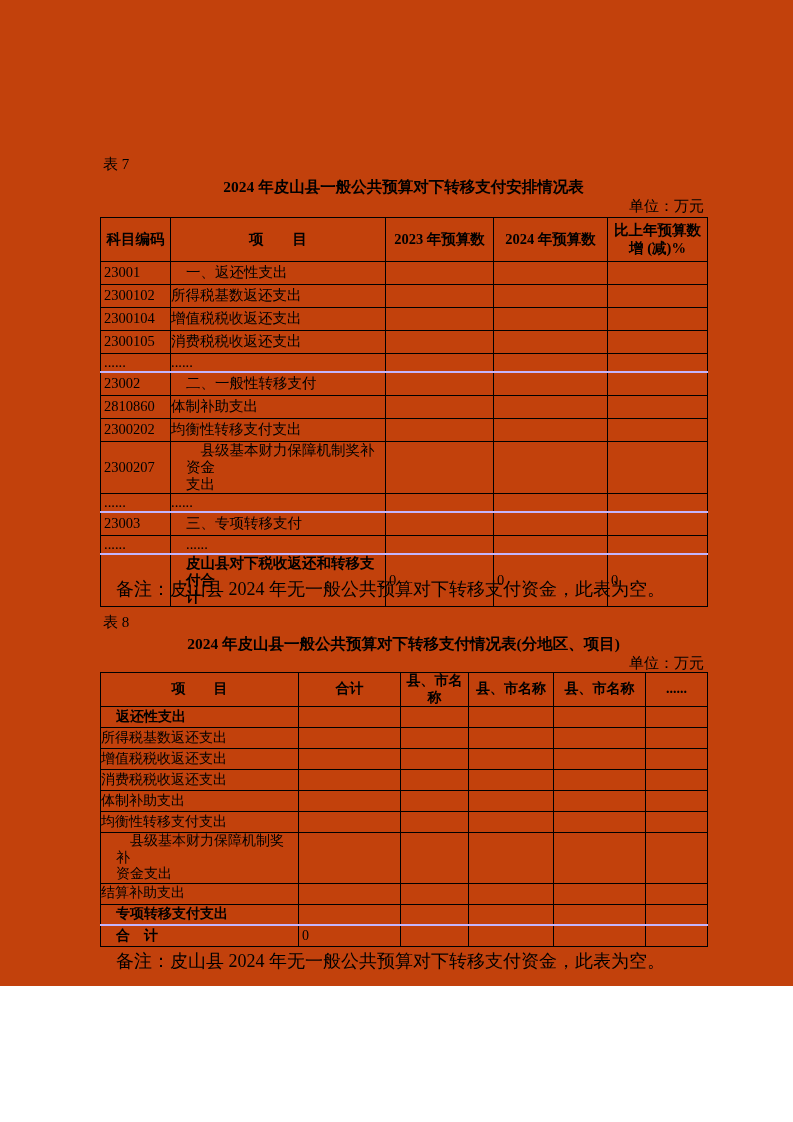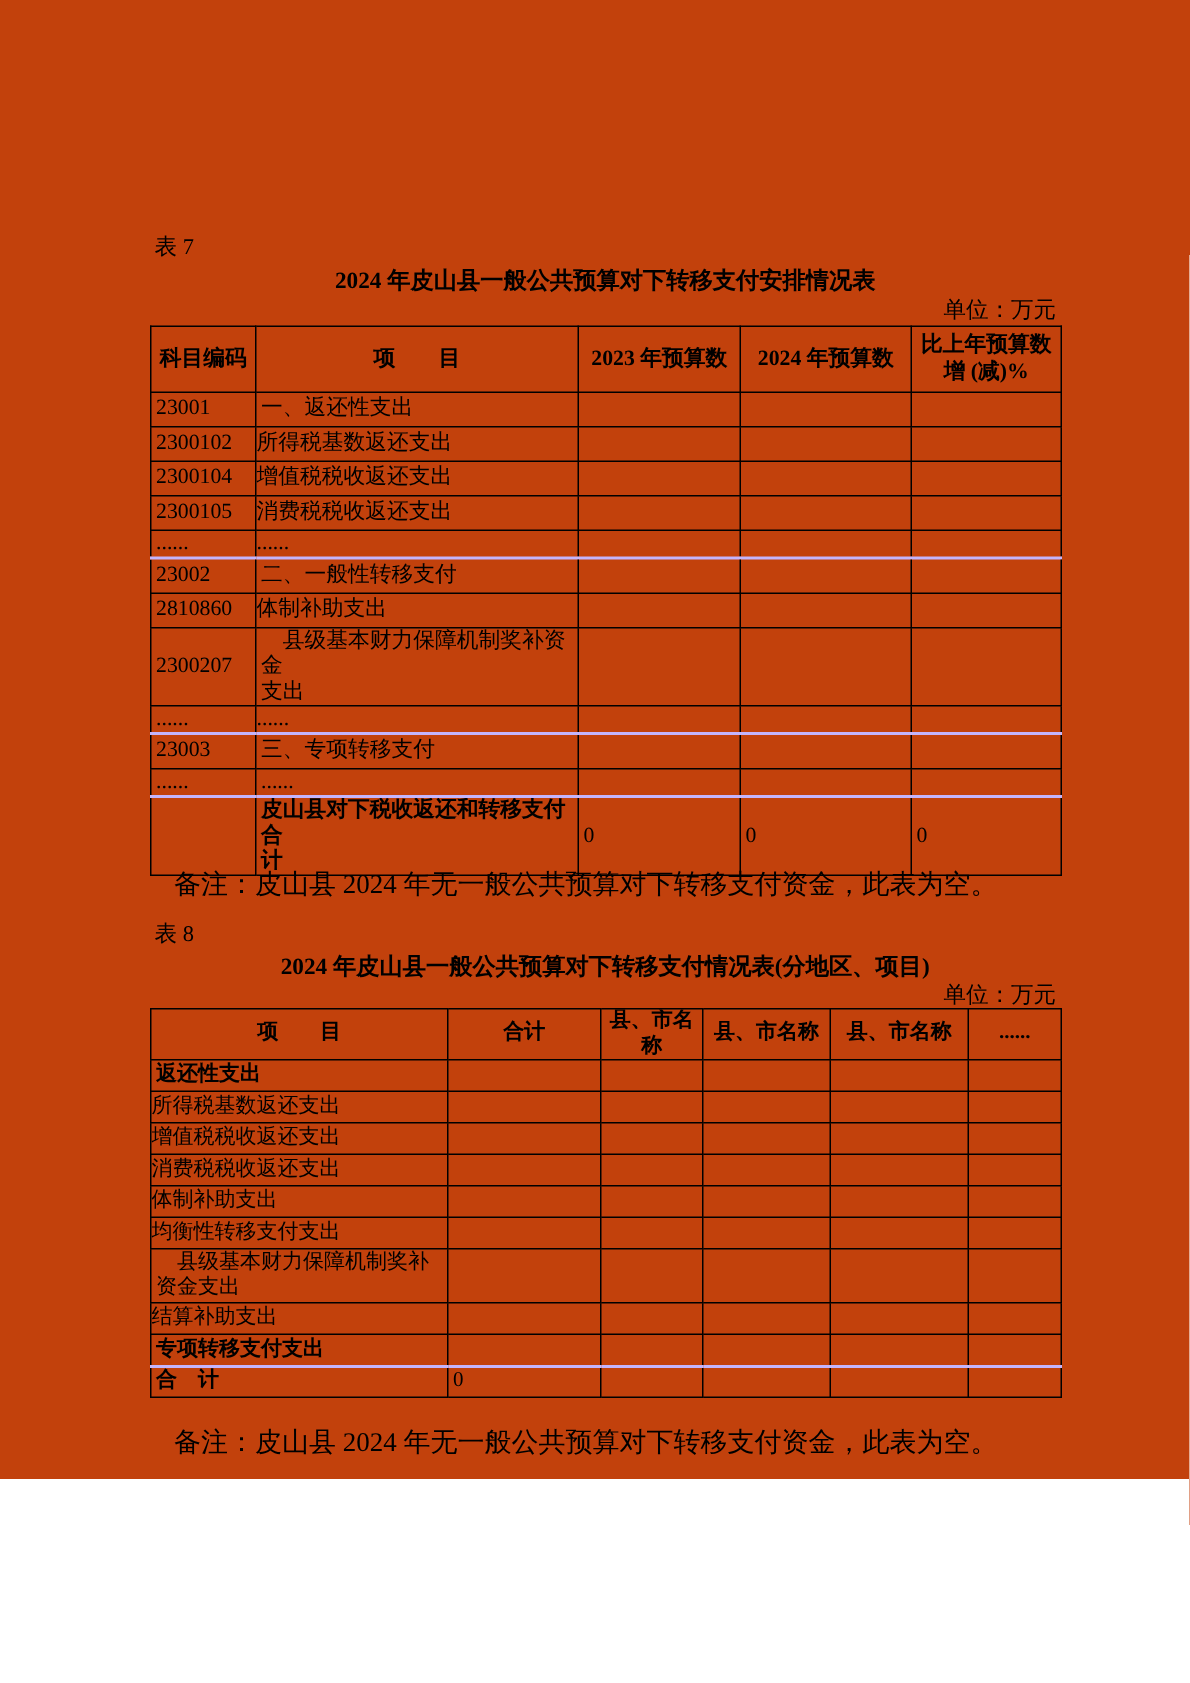--- a/index.html
+++ b/index.html
@@ -26,21 +26,21 @@
 
   .t7 tr.hdr { height:44px; }
   .t7 tr.rn  { height:23px; }
   .t7 tr.rd  { height:17px; }
   .t7 tr.rt  { height:38px; }
   .t8 tr.hdr { height:27px; }
   .t8 tr.rn  { height:21px; }
   .t8 tr.rt  { height:36px; }
 
   td.code { text-align:left; padding-left:3px; }
-  td.item { text-align:left; padding-left:3px; }
+  td.item { text-align:left; padding-left:15px; }
   td.item.sub { padding-left:0;margin-left:36px; }
   td.val  { text-align:left; padding-left:3px; }
   .b  { font-weight:bold; }
   .tc { text-align:center; }
   tr.thick td { border-top:2px solid #c4b5fd; }
 
   .page-number { left:610px; top:1012px; width:110px; text-align:center; font-size:16px; white-space:pre; }
 </style>
 </head>
 <body>
@@ -106,20 +106,27 @@
       <tr class="rn thick">
         <td class="code">23002</td>
         <td class="item">二、一般性转移支付</td>
         <td class="val"></td>
         <td class="val"></td>
         <td class="val"></td>
       </tr>
       <tr class="rn">
         <td class="code">2810860</td>
         <td class="item sub">体制补助支出</td>
+        <td class="val"></td>
+        <td class="val"></td>
+        <td class="val"></td>
+      </tr>
+      <tr class="rn">
+        <td class="code">2300202</td>
+        <td class="item sub">均衡性转移支付支出</td>
         <td class="val"></td>
         <td class="val"></td>
         <td class="val"></td>
       </tr>
       <tr class="rt">
         <td class="code">2300207</td>
         <td class="item">　县级基本财力保障机制奖补资金
 支出</td>
         <td class="val"></td>
         <td class="val"></td>

